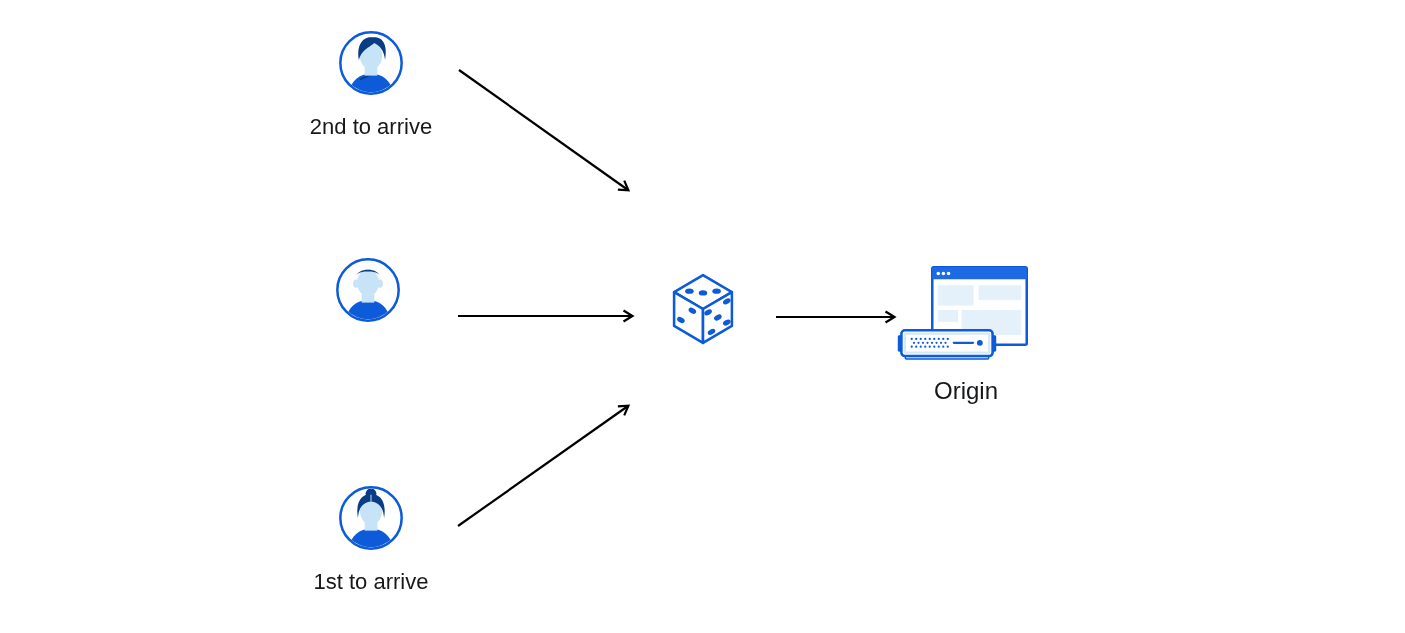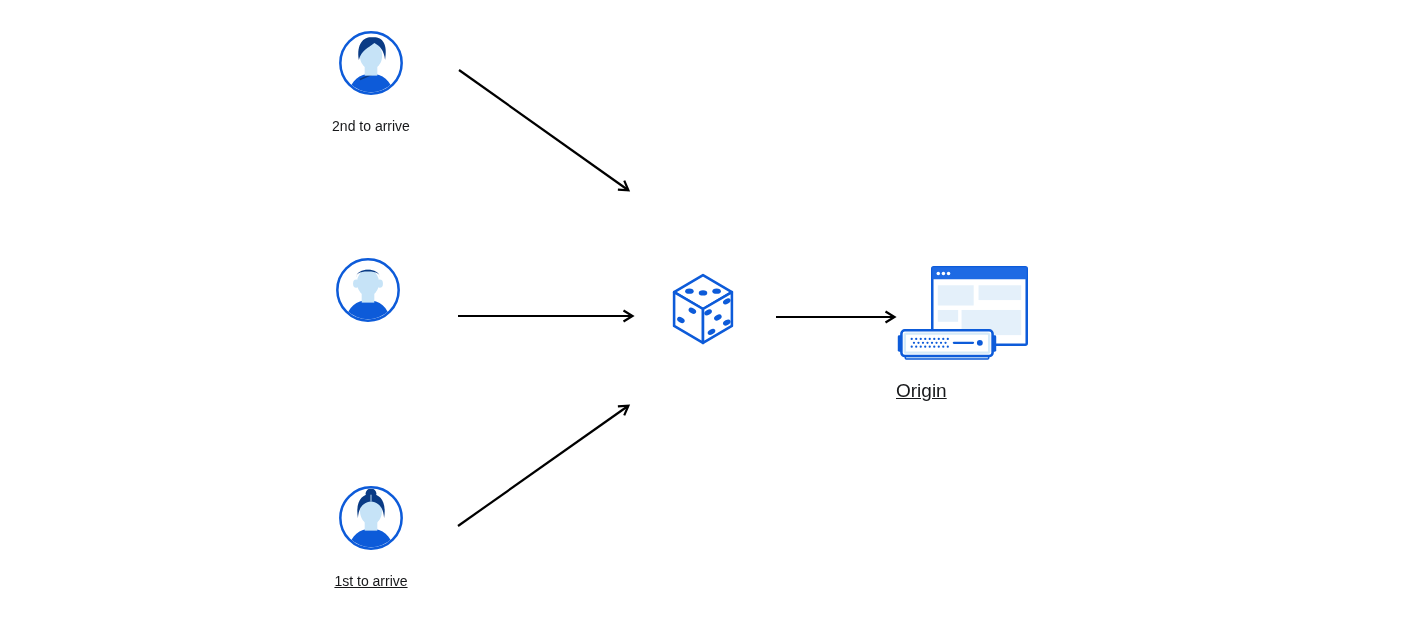--- a/index.html
+++ b/index.html
@@ -23,33 +23,32 @@
     width:1405px;height:633px;
     background:#fff;
     overflow:hidden;
   }
   .abs{position:absolute;}
   .arrow-layer{left:0;top:0;width:1405px;height:633px;pointer-events:none;}
   .user-block{width:170px;text-align:center;}
   .avatar{width:66px;height:66px;margin:0 auto;display:block;}
   .user-label{
     margin-top:19px;
-    font-size:14px;
+    font-size:22px;
     line-height:23px;
     color:var(--text-color);
     white-space:nowrap;
   }
   .origin-label{
     width:140px;
-    text-align:left;
-    font-size:19px;
+    text-align:center;
+    font-size:24px;
     line-height:23px;
     color:var(--text-color);
     white-space:nowrap;
-    text-decoration:underline;
   }
   svg{display:block;}
 </style>
 </head>
 <body>
 
 <div class="canvas">
 
   <svg class="abs arrow-layer" width="1405" height="633" viewBox="0 0 1405 633">
     <defs>
@@ -94,21 +93,21 @@
         <path d="M34 44.5 C21 44.5 12.5 52.5 10 68 L58 68 C55.5 52.5 47 44.5 34 44.5 Z" fill="var(--accent-blue)"></path>
         <rect x="27.5" y="32" width="13" height="15" fill="var(--face-blue)"></rect>
         <ellipse cx="21.8" cy="27.5" rx="3.2" ry="4.2" fill="var(--face-blue)"></ellipse>
         <ellipse cx="46.2" cy="27.5" rx="3.2" ry="4.2" fill="var(--face-blue)"></ellipse>
         <ellipse cx="34" cy="26.5" rx="11.3" ry="13.8" fill="var(--face-blue)"></ellipse>
         <path d="M21.8 21 C21.8 10.6 46.2 10.6 46.2 21 C46.2 17.6 43.5 15 34 15 C24.5 15 21.8 17.6 21.8 21 Z" fill="var(--navy-blue)"></path>
       </g>
     </svg>
   </div>
 
-  <div class="abs user-block" style="left:286px;top:485px;text-decoration:underline;">
+  <div class="abs user-block" style="left:286px;top:485px;">
     <svg class="avatar" viewBox="0 0 68 68">
       <defs>
           <clipPath id="clipC">
             <circle cx="34" cy="34" r="30.2"></circle>
           </clipPath>
         </defs>
       <circle cx="34" cy="34" r="31.6" fill="#fff" stroke="var(--accent-blue)" stroke-width="2.6"></circle>
       <g clip-path="url(#clipC)">
         <path d="M34 45 C21 45 12.5 53 10 68 L58 68 C55.5 53 47 45 34 45 Z" fill="var(--accent-blue)"></path>
         <rect x="27.5" y="33" width="13" height="14" fill="var(--face-blue)"></rect>

